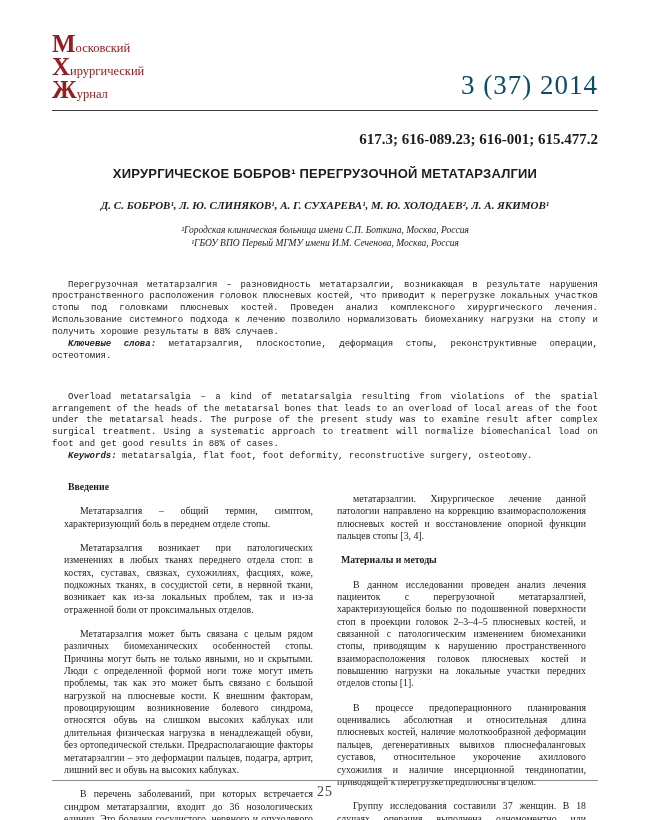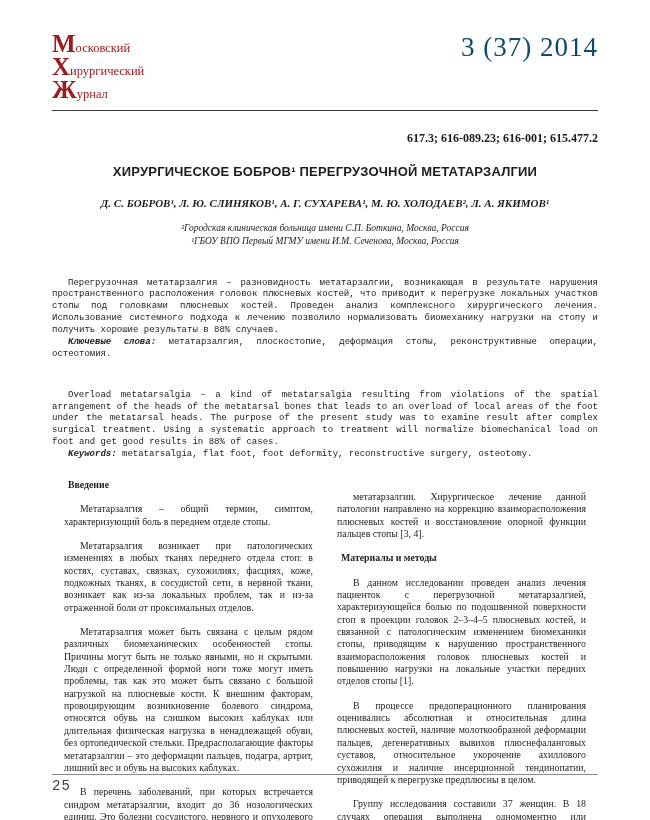--- a/index.html
+++ b/index.html
@@ -4,44 +4,44 @@
 <style>
   html,body{margin:0;padding:0;background:#e9e9e9;}
   .page{
     width:650px;height:820px;box-sizing:border-box;
     margin:0 auto;background:#ffffff;position:relative;
     padding:32px 52px 0 52px;
     font-family:"Liberation Serif", serif;color:#1c1c1c;
     overflow:hidden;
   }
   
-  .masthead{display:flex;justify-content:space-between;align-items:flex-start;}
+  .masthead{display:flex;justify-content:space-between;align-items:flex-end;}
   .logo{color:#9b1c20;line-height:0.92;font-size:12.5px;}
   .logo-line{white-space:nowrap;}
   .logo-big{font-size:25px;font-weight:bold;letter-spacing:0;}
   .issue{font-size:27px;letter-spacing:1px;color:#0c4a6e;}
   .rule{border-top:1.6px solid #3a3a3a;margin-top:9px;}
   
-  .udc{text-align:right;font-weight:bold;font-size:12px;margin-top:20px;}
+  .udc{text-align:right;font-weight:bold;font-size:15px;margin-top:20px;}
   .title{text-align:center;font-family:"Liberation Sans", sans-serif;
     font-size:13px;font-weight:bold;margin:18px 0 0 0;letter-spacing:.2px;}
   .authors{text-align:center;font-weight:bold;font-style:italic;font-size:11px;margin-top:18px;}
   .affils{margin-top:13px;text-align:center;font-style:italic;font-size:9.5px;line-height:1.4;}
   
   .abstract{margin-top:29px;font-size:9px;line-height:1.32;text-align:justify;color:#222;font-family:Liberation Mono, monospace;}
   .abstract p{margin:0;text-indent:16px;}
   .kw-label{font-weight:bold;font-style:italic;}
   
   .columns{display:flex;margin-top:18px;font-size:9.8px;line-height:1.26;text-align:justify;}
   .col{flex:1;min-width:0;}
   .col h2{font-size:9.8px;font-weight:bold;margin:0 0 1px 0;text-indent:16px;text-align:left;}
   .col h2.spaced{margin-top:12px;}
   .col p{margin:12px;text-indent:16px;}
   
-  .footer{position:absolute;left:52px;right:52px;bottom:26px;text-align:left;font-family:Liberation Mono, monospace;}
+  .footer{position:absolute;left:52px;right:52px;bottom:20px;text-align:center;}
   .foot-rule{border-top:1px solid #8a8a8a;margin-bottom:3px;}
   .page-num{font-size:14px;color:#3c3c3c;letter-spacing:1px;}
 </style>
 </head>
 <body>
 
 <div class="page">
 
   <header class="masthead">
     <div class="logo">

